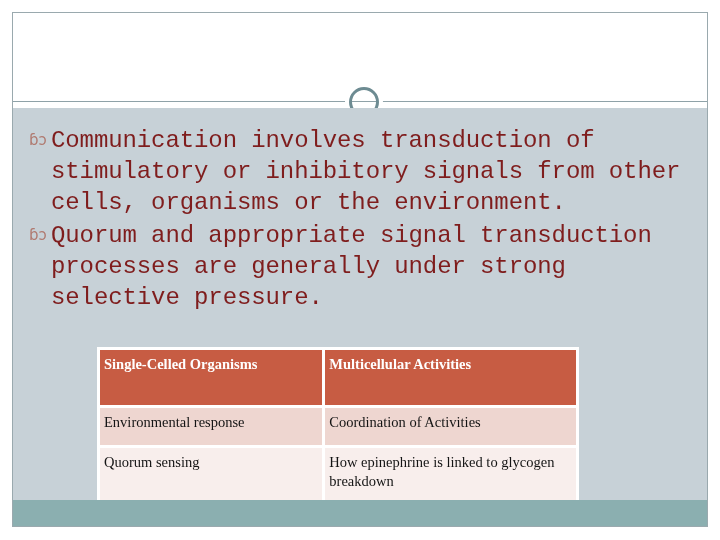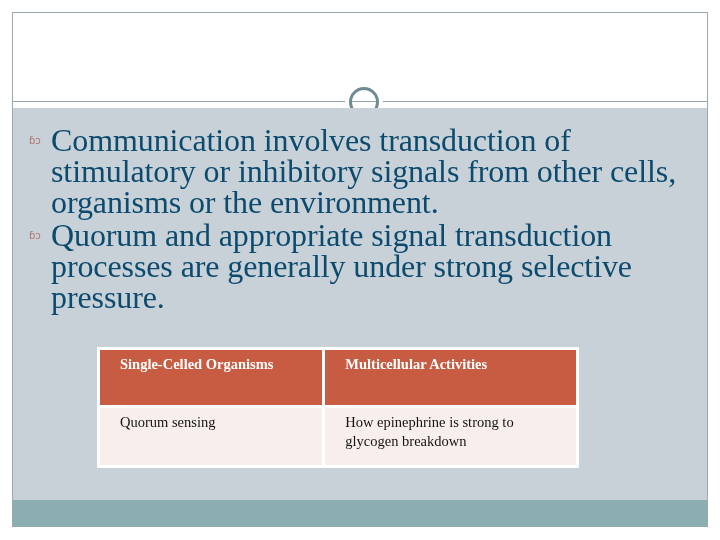--- a/index.html
+++ b/index.html
@@ -93,49 +93,49 @@
     width: 660px;
   }
   .bullet-item {
     display: flex;
     align-items: flex-start;
     margin-bottom: 2px;
   }
   .bullet-glyph {
     flex: 0 0 auto;
     color: #b07a70;
-    font-size: 10px;
+    font-size: 15px;
     line-height: 31px;
     width: 22px;
     text-align: left;
     font-family: "DejaVu Sans", sans-serif;
   }
   .bullet-text {
     flex: 1 1 auto;
-    font-size: 32px;
+    font-size: 24px;
     line-height: 31px;
-    color: #0c4a6e;
-    font-family: Liberation Serif, serif;
+    color: #7f1d1d;
+    font-family: Liberation Mono, monospace;
     letter-spacing: -0.1px;
   }
 
   
   #comparison-table {
     position: absolute;
     left: 84px;
     top: 239px;
     width: 482px;
     border-collapse: separate;
     border-spacing: 3px;
     background: #ffffff;
     table-layout: fixed;
   }
   #comparison-table th,
   #comparison-table td {
-    padding: 5px 8px 6px 20px;
+    padding: 5px 8px 6px 4px;
     text-align: left;
     vertical-align: top;
     font-family: "Liberation Serif", "DejaVu Serif", serif;
   }
   #comparison-table th {
     background: #c75c43;
     color: #ffffff;
     font-size: 14.5px;
     line-height: 18px;
     font-weight: bold;
@@ -195,23 +195,27 @@
         <col class="col-left">
         <col class="col-right">
       </colgroup>
       <thead>
         <tr>
           <th>Single-Celled Organisms</th>
           <th>Multicellular Activities</th>
         </tr>
       </thead>
       <tbody>
+        <tr class="row-a">
+          <td>Environmental response</td>
+          <td>Coordination of Activities</td>
+        </tr>
         <tr class="row-b">
           <td>Quorum sensing</td>
-          <td>How epinephrine is strong to glycogen breakdown</td>
+          <td>How epinephrine is linked to glycogen breakdown</td>
         </tr>
       </tbody>
     </table>
 
     <div id="bottom-bar"></div>
 
   </div>
 </div>
 
 </body></html>

